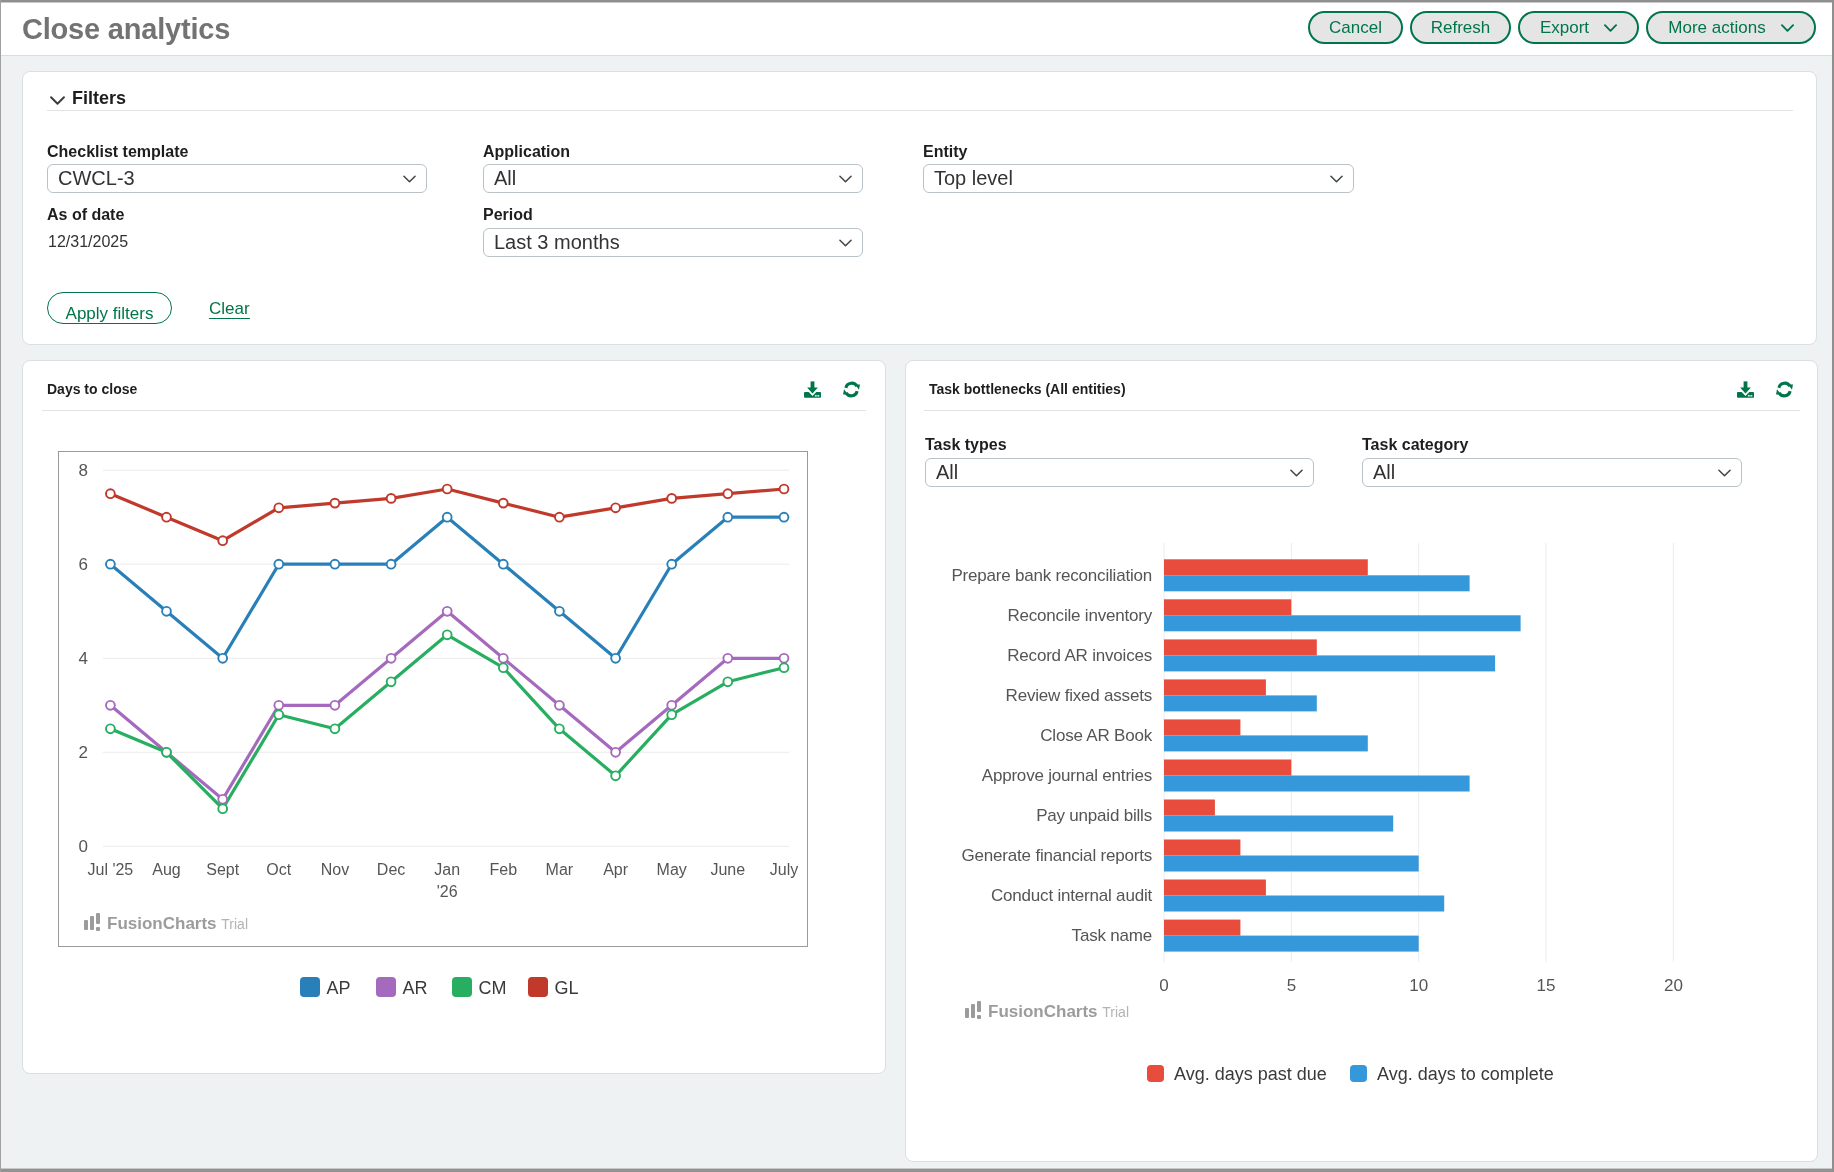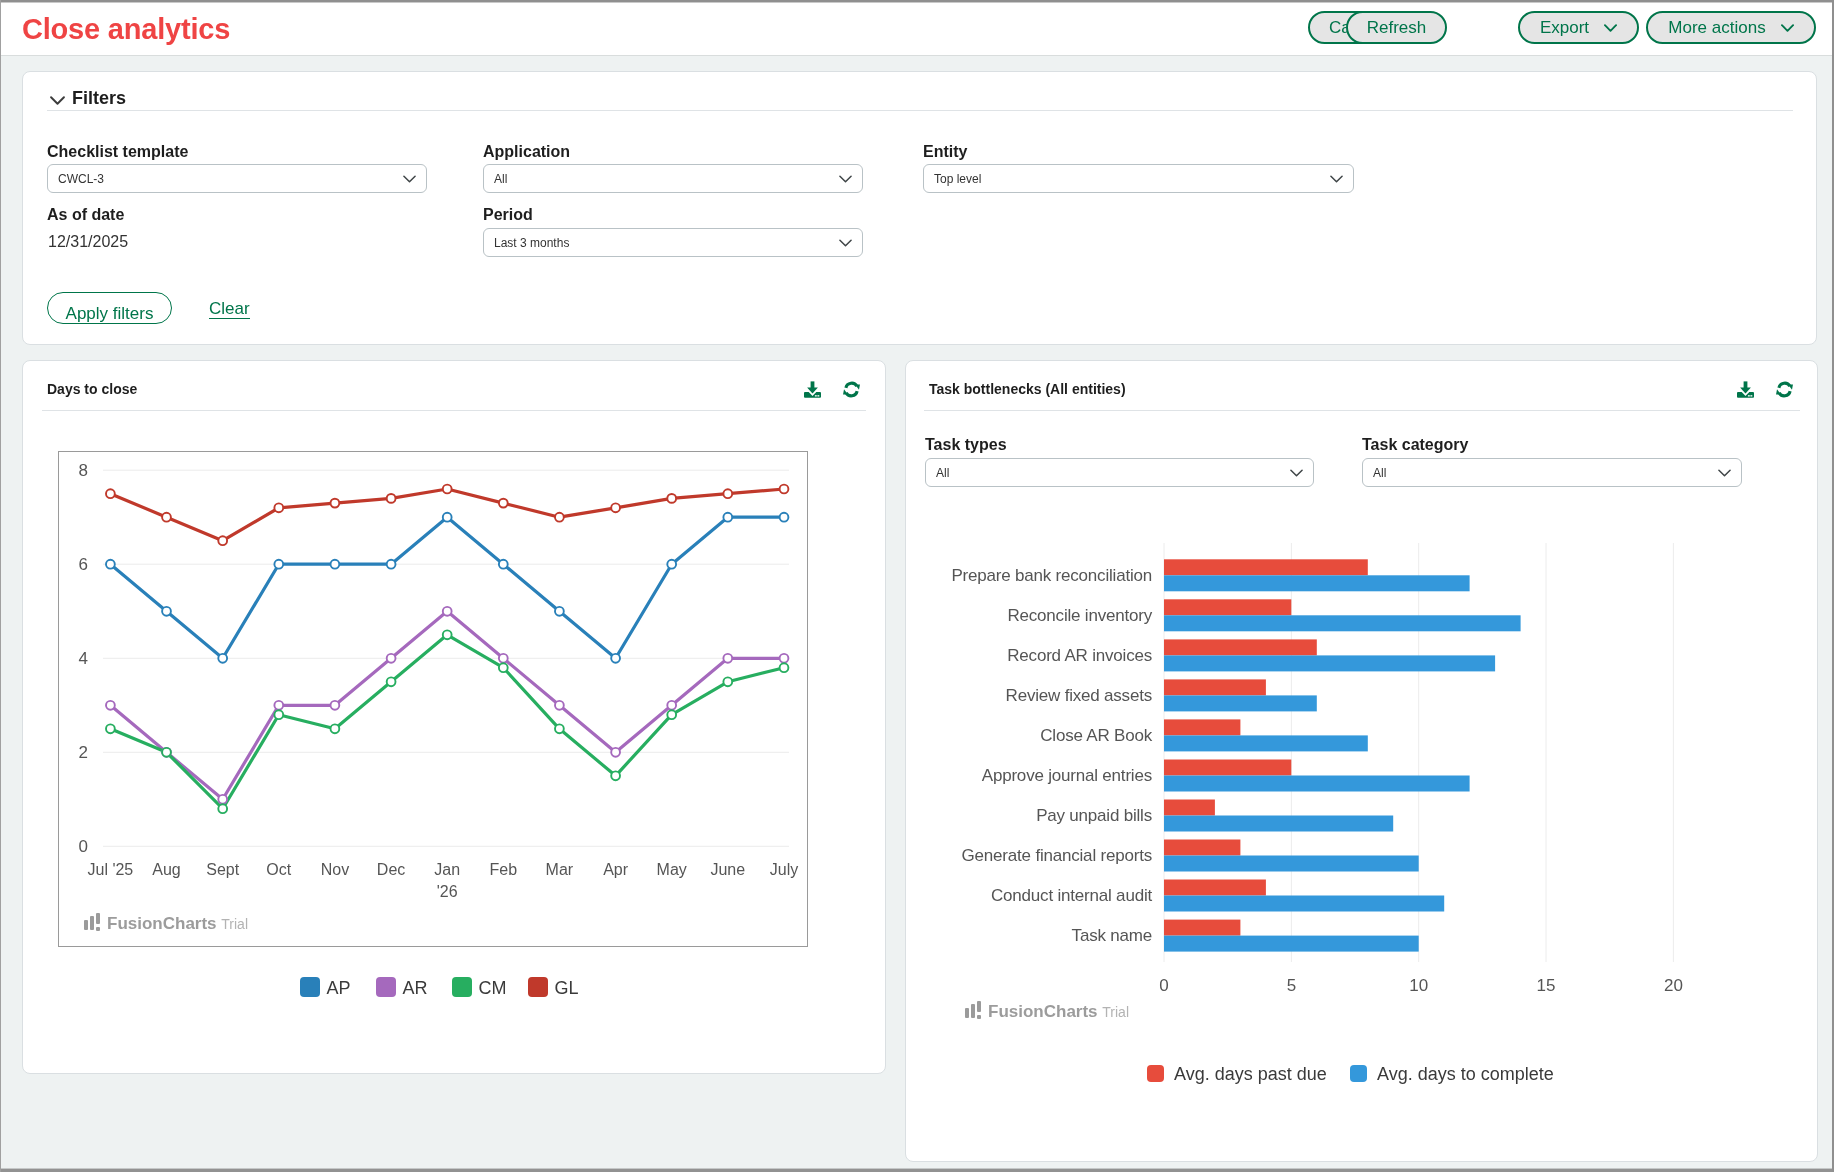--- a/index.html
+++ b/index.html
@@ -1,45 +1,45 @@
 <!DOCTYPE html>
 <html><head><meta charset="utf-8">
 <style>
 * { margin:0; padding:0; box-sizing:border-box; }
 html,body { width:1834px; height:1172px; font-family:"Liberation Sans", sans-serif; }
 #frame { position:absolute; left:0; top:0; width:1834px; height:1172px; background:#eef2f2; }
 .edge { position:absolute; background:#7e7e7e; z-index:50; }
 .abs { position:absolute; }
 #header { position:absolute; left:0; top:3px; width:100%; height:53px; background:#ffffff; border-bottom:1px solid #d9dddd; }
-#title { position:absolute; left:22px; top:10px; font-size:29px; font-weight:bold; color:#ef4444; letter-spacing:-0.2px; }
+#title { position:absolute; left:22px; top:10px; font-size:29px; font-weight:bold; color:#737373; letter-spacing:-0.2px; }
 .btn { position:absolute; top:8px; height:33px; border:2px solid #00754a; border-radius:17px; color:#00754a;
   font-size:17px; display:flex; align-items:center; justify-content:center; gap:15px; background:#e5e5e5; }
 .card { position:absolute; background:#ffffff; border:1px solid #dadfe2; border-radius:8px; }
 .ctitle { position:absolute; font-size:14px; font-weight:bold; color:#1e1e1e; }
 .csep { position:absolute; height:1px; background:#dfe3e6; }
 .lbl { position:absolute; font-size:16px; font-weight:bold; color:#1e1e1e; }
 .sel { position:absolute; height:29px; border:1px solid #b9c2c6; border-radius:6px; background:#fff;
-  display:flex; align-items:center; justify-content:space-between; padding:0 10px 0 10px; font-size:12px; color:#333; }
+  display:flex; align-items:center; justify-content:space-between; padding:0 10px 0 10px; font-size:20px; color:#333; }
 .lgsq { position:absolute; width:20px; height:20px; border-radius:4px; }
 .lgtx { position:absolute; font-size:18px; color:#3a3a3a; }
 .icons { position:absolute; top:381px; display:flex; gap:22px; }
 svg text { font-family:"Liberation Sans", sans-serif; }
 </style></head>
 <body>
 <div id="frame">
   <div class="edge" style="left:0;top:0;width:1834px;height:2px;background:#8f8f8f;"></div>
     <div class="edge" style="left:0;top:2px;width:1834px;height:1px;background:#c9c9c9;"></div>
   <div class="edge" style="left:0;bottom:0;width:1834px;height:3px;background:#929292;"></div>
     <div class="edge" style="left:0;bottom:3px;width:1834px;height:1px;background:#c5c8c8;"></div>
   <div class="edge" style="left:0;top:0;width:1px;height:1172px;background:#a0a0a0;"></div>
   <div class="edge" style="right:0;top:0;width:2px;height:1172px;background:#8f8f8f;"></div>
   <div id="header">
     <div id="title">Close analytics</div>
     <div class="btn" style="left:1308px;width:95px;">Cancel</div>
-    <div class="btn" style="left:1346px;width:101px;">Refresh</div>
+    <div class="btn" style="left:1410px;width:101px;">Refresh</div>
     <div class="btn" style="left:1518px;width:121px;">Export <svg width="13" height="8" viewBox="0 0 14 8">
           <path d="M1 1 L7 7 L13 1" stroke="#00754a" stroke-width="2" fill="none" stroke-linecap="round" stroke-linejoin="round"></path>
         </svg></div>
     <div class="btn" style="left:1646px;width:170px;">More actions <svg width="13" height="8" viewBox="0 0 14 8">
           <path d="M1 1 L7 7 L13 1" stroke="#00754a" stroke-width="2" fill="none" stroke-linecap="round" stroke-linejoin="round"></path>
         </svg></div>
   </div>
 
   <div class="card" style="left:22px;top:71px;width:1795px;height:274px;"></div>
   <div class="abs" style="left:50px;top:96px;line-height:0;"><svg width="15" height="9" viewBox="0 0 14 8">

